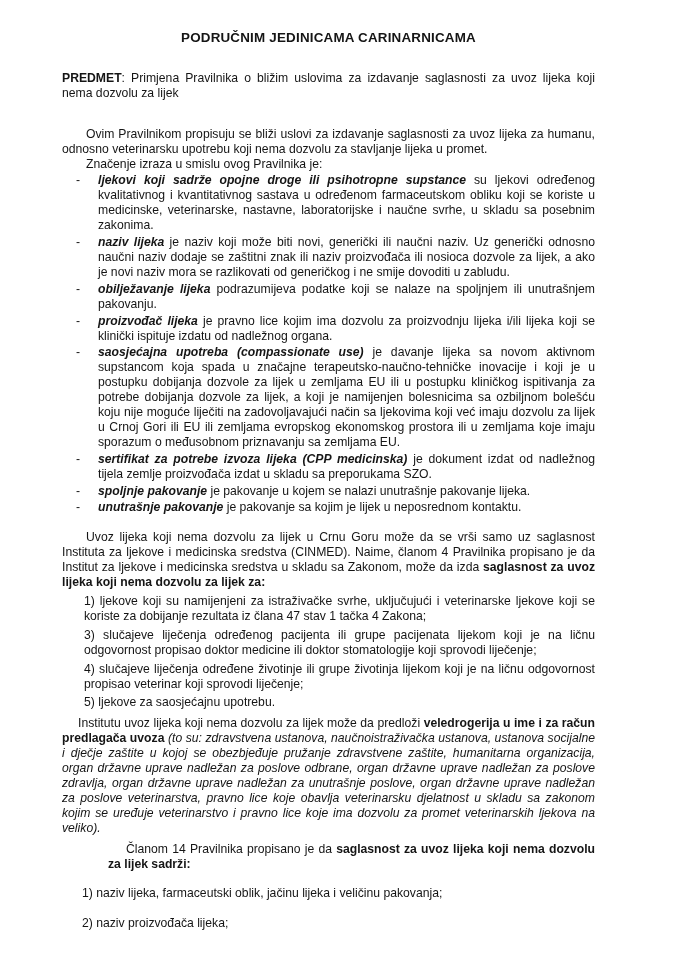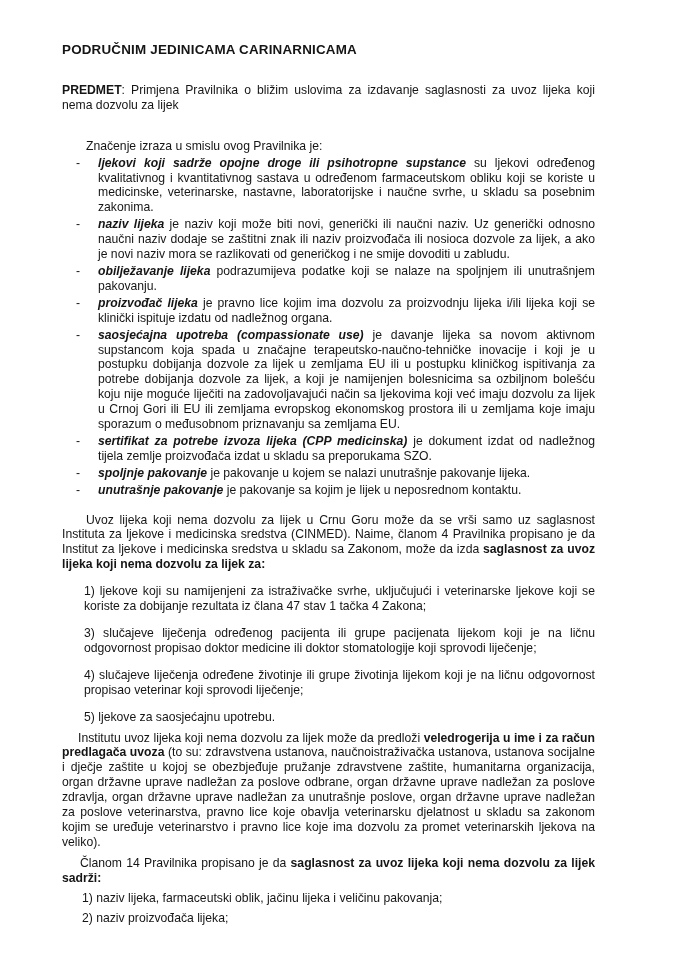--- a/index.html
+++ b/index.html
@@ -17,61 +17,62 @@
     color: #151515;
     font-family: "Liberation Sans", "DejaVu Sans", sans-serif;
     font-size: 12.2px;
     line-height: 14.9px;
     text-align: justify;
     padding: 31px 84px 0 62px;
     overflow: hidden;
   }
   p { margin: 0; }
   .doc-title {
-    text-align: left;
+    text-align: center;
     font-weight: bold;
     font-size: 13.4px;
     letter-spacing: 0.2px;
-    margin: 12px 0 25px 0;
+    margin: 0 0 25px 0;
   }
   .subject { margin: 0 0 26px 0; }
   .b { font-weight: bold; }
-  .i { }
+  .i { font-style: italic; }
   .indent { text-indent: 24px; }
   .defs { margin-top: 1px; }
   .def {
     position: relative;
     padding-left: 36px;
     margin-top: 2px;
   }
   .def .dash {
     position: absolute;
     left: 14px;
     top: 0;
     font-style: normal;
     font-weight: normal;
   }
   .term { font-weight: bold; font-style: italic; }
   .p-import { margin-top: 15px; }
   .cases { margin-top: 2px; }
-  .case { padding-left: 22px; margin-top: 12px; }
+  .case { padding-left: 22px; margin-top: 4px; }
   .p-proposer { margin-top: 6px; text-indent: 16px; }
-  .p-article14 { margin-top: 6px; text-indent: 18px; }
+  .p-article14 { margin-top: 6px; text-indent: 18px; margin-left: 46px; }
   .contents { margin-top: 3px; }
-  .content-item { padding-left: 20px; margin-top: 5px; }
+  .content-item { padding-left: 20px; margin-top: 15px; }
 </style>
 </head>
 <body>
 
 <div class="page">
 
   <div class="doc-title">PODRUČNIM JEDINICAMA CARINARNICAMA</div>
 
   <p class="subject"><span class="b">PREDMET</span><span>: Primjena Pravilnika o bližim uslovima za izdavanje saglasnosti za uvoz lijeka koji nema dozvolu za lijek</span></p>
 
+  <p class="indent">Ovim Pravilnikom propisuju se bliži uslovi za izdavanje saglasnosti za uvoz lijeka za humanu, odnosno veterinarsku upotrebu koji nema dozvolu za stavljanje lijeka u promet.</p>
   <p class="indent">Značenje izraza u smislu ovog Pravilnika je:</p>
 
   <div class="defs">
     <div class="def"><span class="dash">-</span><span class="term">ljekovi koji sadrže opojne droge ili psihotropne supstance</span><span> su ljekovi određenog kvalitativnog i kvantitativnog sastava u određenom farmaceutskom obliku koji se koriste u medicinske, veterinarske, nastavne, laboratorijske i naučne svrhe, u skladu sa posebnim zakonima.</span></div>
     <div class="def"><span class="dash">-</span><span class="term">naziv lijeka</span><span> je naziv koji može biti novi, generički ili naučni naziv. Uz generički odnosno naučni naziv dodaje se zaštitni znak ili naziv proizvođača ili nosioca dozvole za lijek, a ako je novi naziv mora se razlikovati od generičkog i ne smije dovoditi u zabludu.</span></div>
     <div class="def"><span class="dash">-</span><span class="term">obilježavanje lijeka</span><span> podrazumijeva podatke koji se nalaze na spoljnjem ili unutrašnjem pakovanju.</span></div>
     <div class="def"><span class="dash">-</span><span class="term">proizvođač lijeka</span><span> je pravno lice kojim ima dozvolu za proizvodnju lijeka i/ili lijeka koji se klinički ispituje izdatu od nadležnog organa.</span></div>
     <div class="def"><span class="dash">-</span><span class="term">saosjećajna upotreba (compassionate use)</span><span> je davanje lijeka sa novom aktivnom supstancom koja spada u značajne terapeutsko-naučno-tehničke inovacije i koji je u postupku dobijanja dozvole za lijek u zemljama EU ili u postupku kliničkog ispitivanja za potrebe dobijanja dozvole za lijek, a koji je namijenjen bolesnicima sa ozbiljnom bolešću koju nije moguće liječiti na zadovoljavajući način sa ljekovima koji već imaju dozvolu za lijek u Crnoj Gori ili EU ili zemljama evropskog ekonomskog prostora ili u zemljama koje imaju sporazum o međusobnom priznavanju sa zemljama EU.</span></div>
     <div class="def"><span class="dash">-</span><span class="term">sertifikat za potrebe izvoza lijeka (CPP medicinska)</span><span> je dokument izdat od nadležnog tijela zemlje proizvođača izdat u skladu sa preporukama SZO.</span></div>
     <div class="def"><span class="dash">-</span><span class="term">spoljnje pakovanje</span><span> je pakovanje u kojem se nalazi unutrašnje pakovanje lijeka.</span></div>

